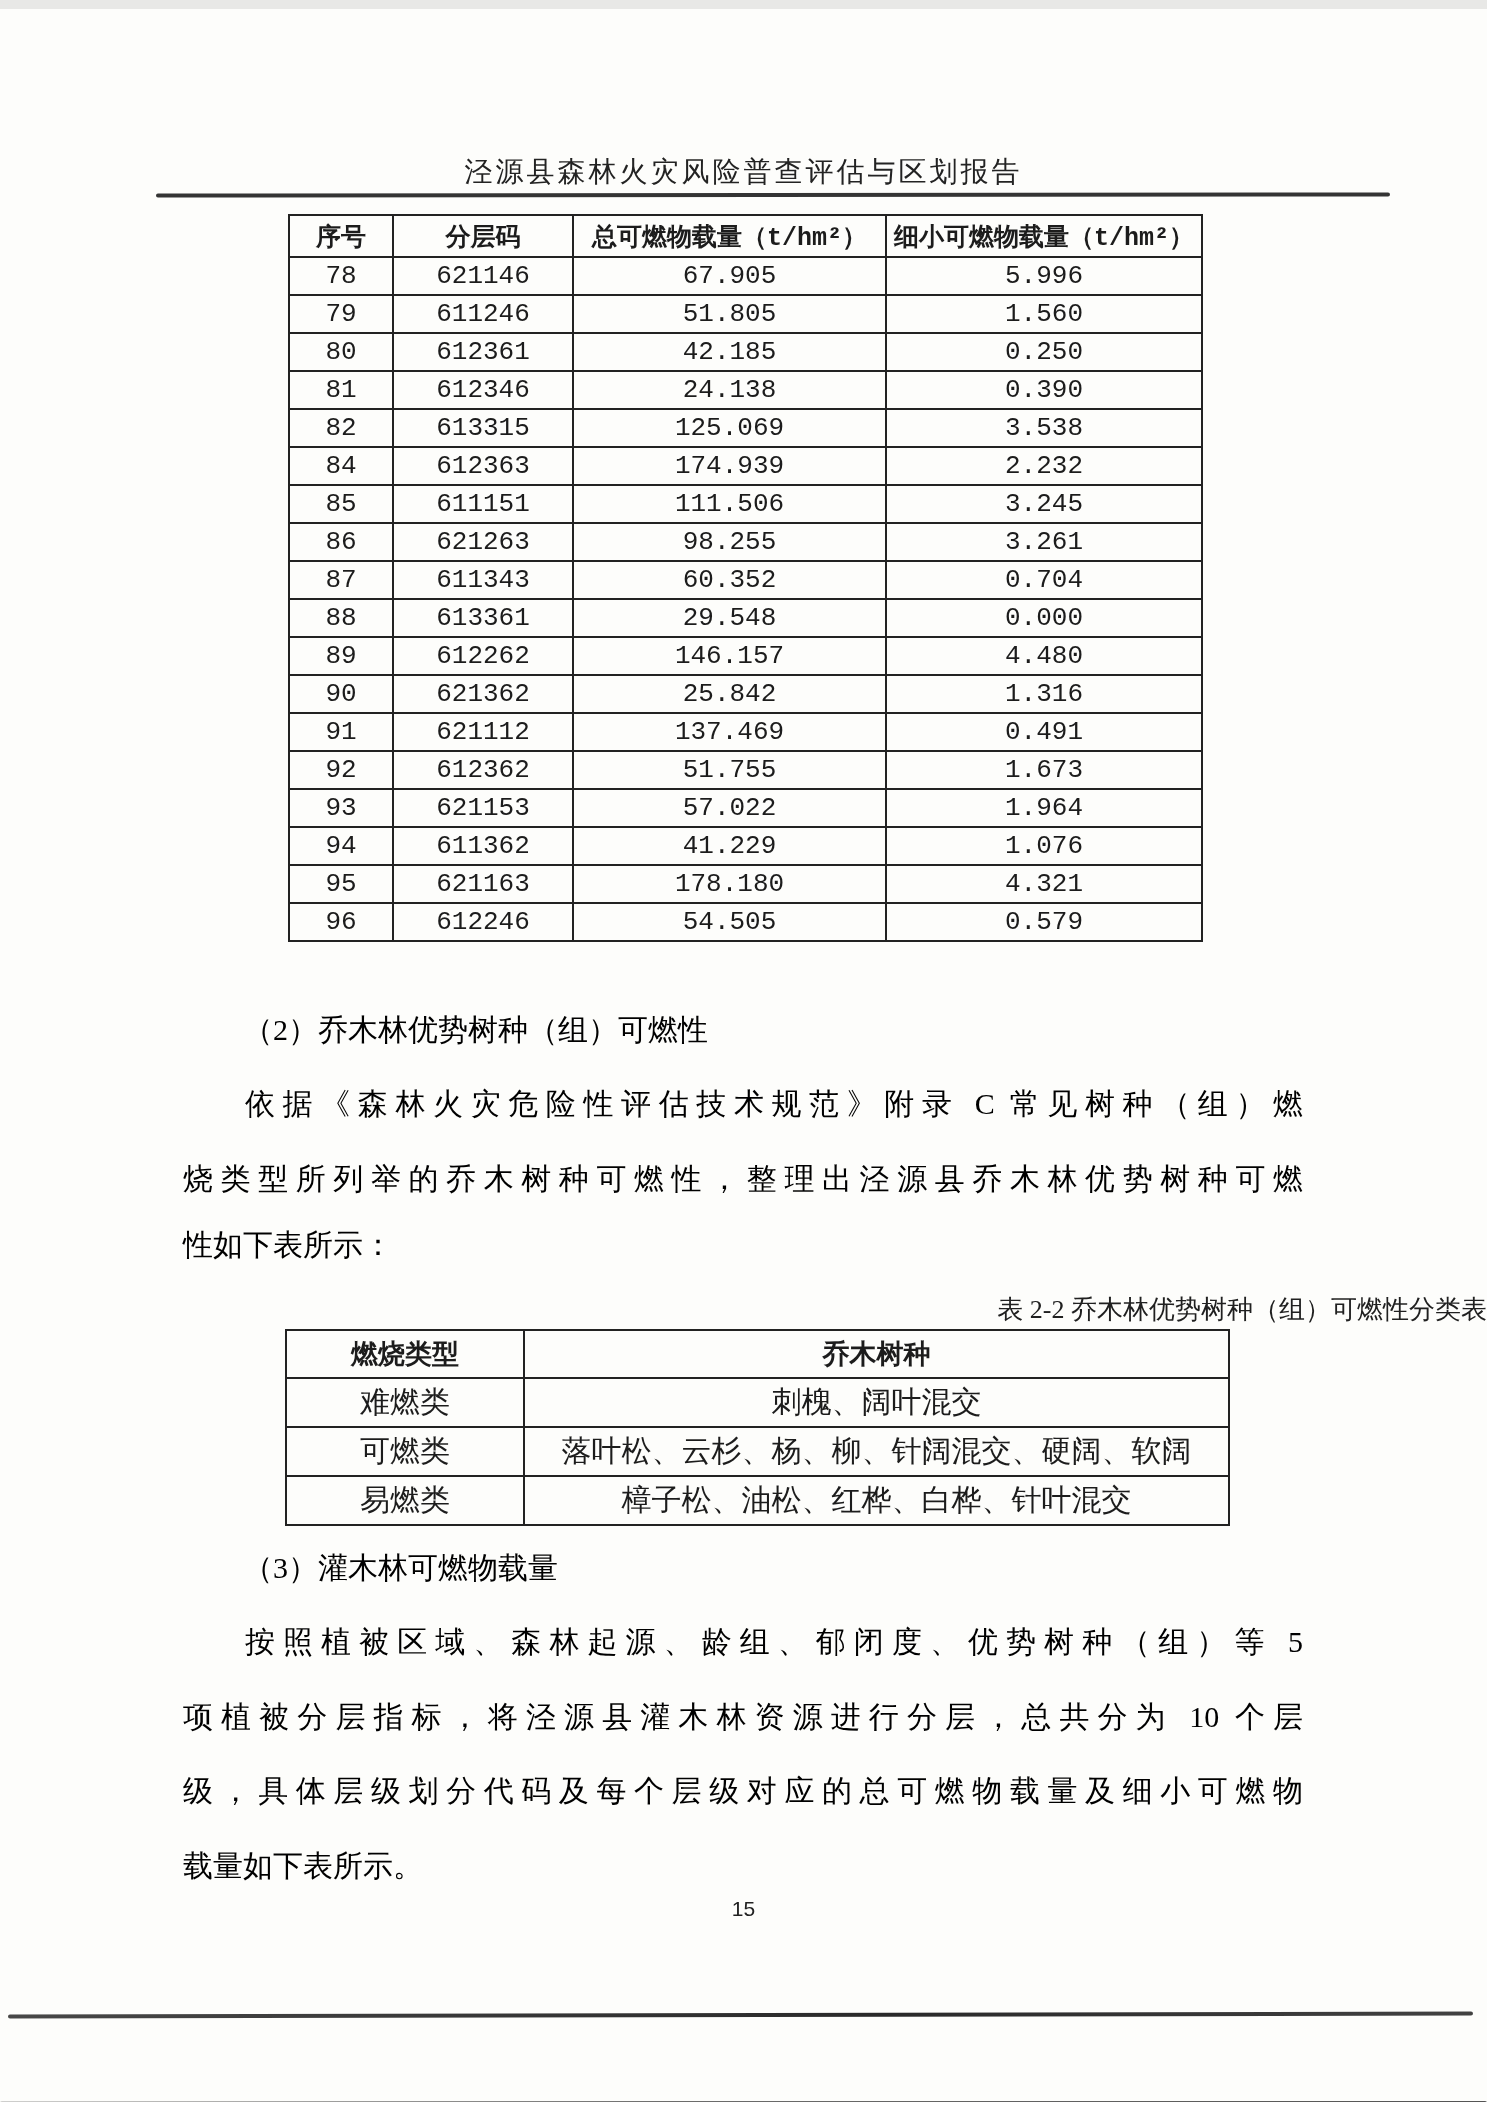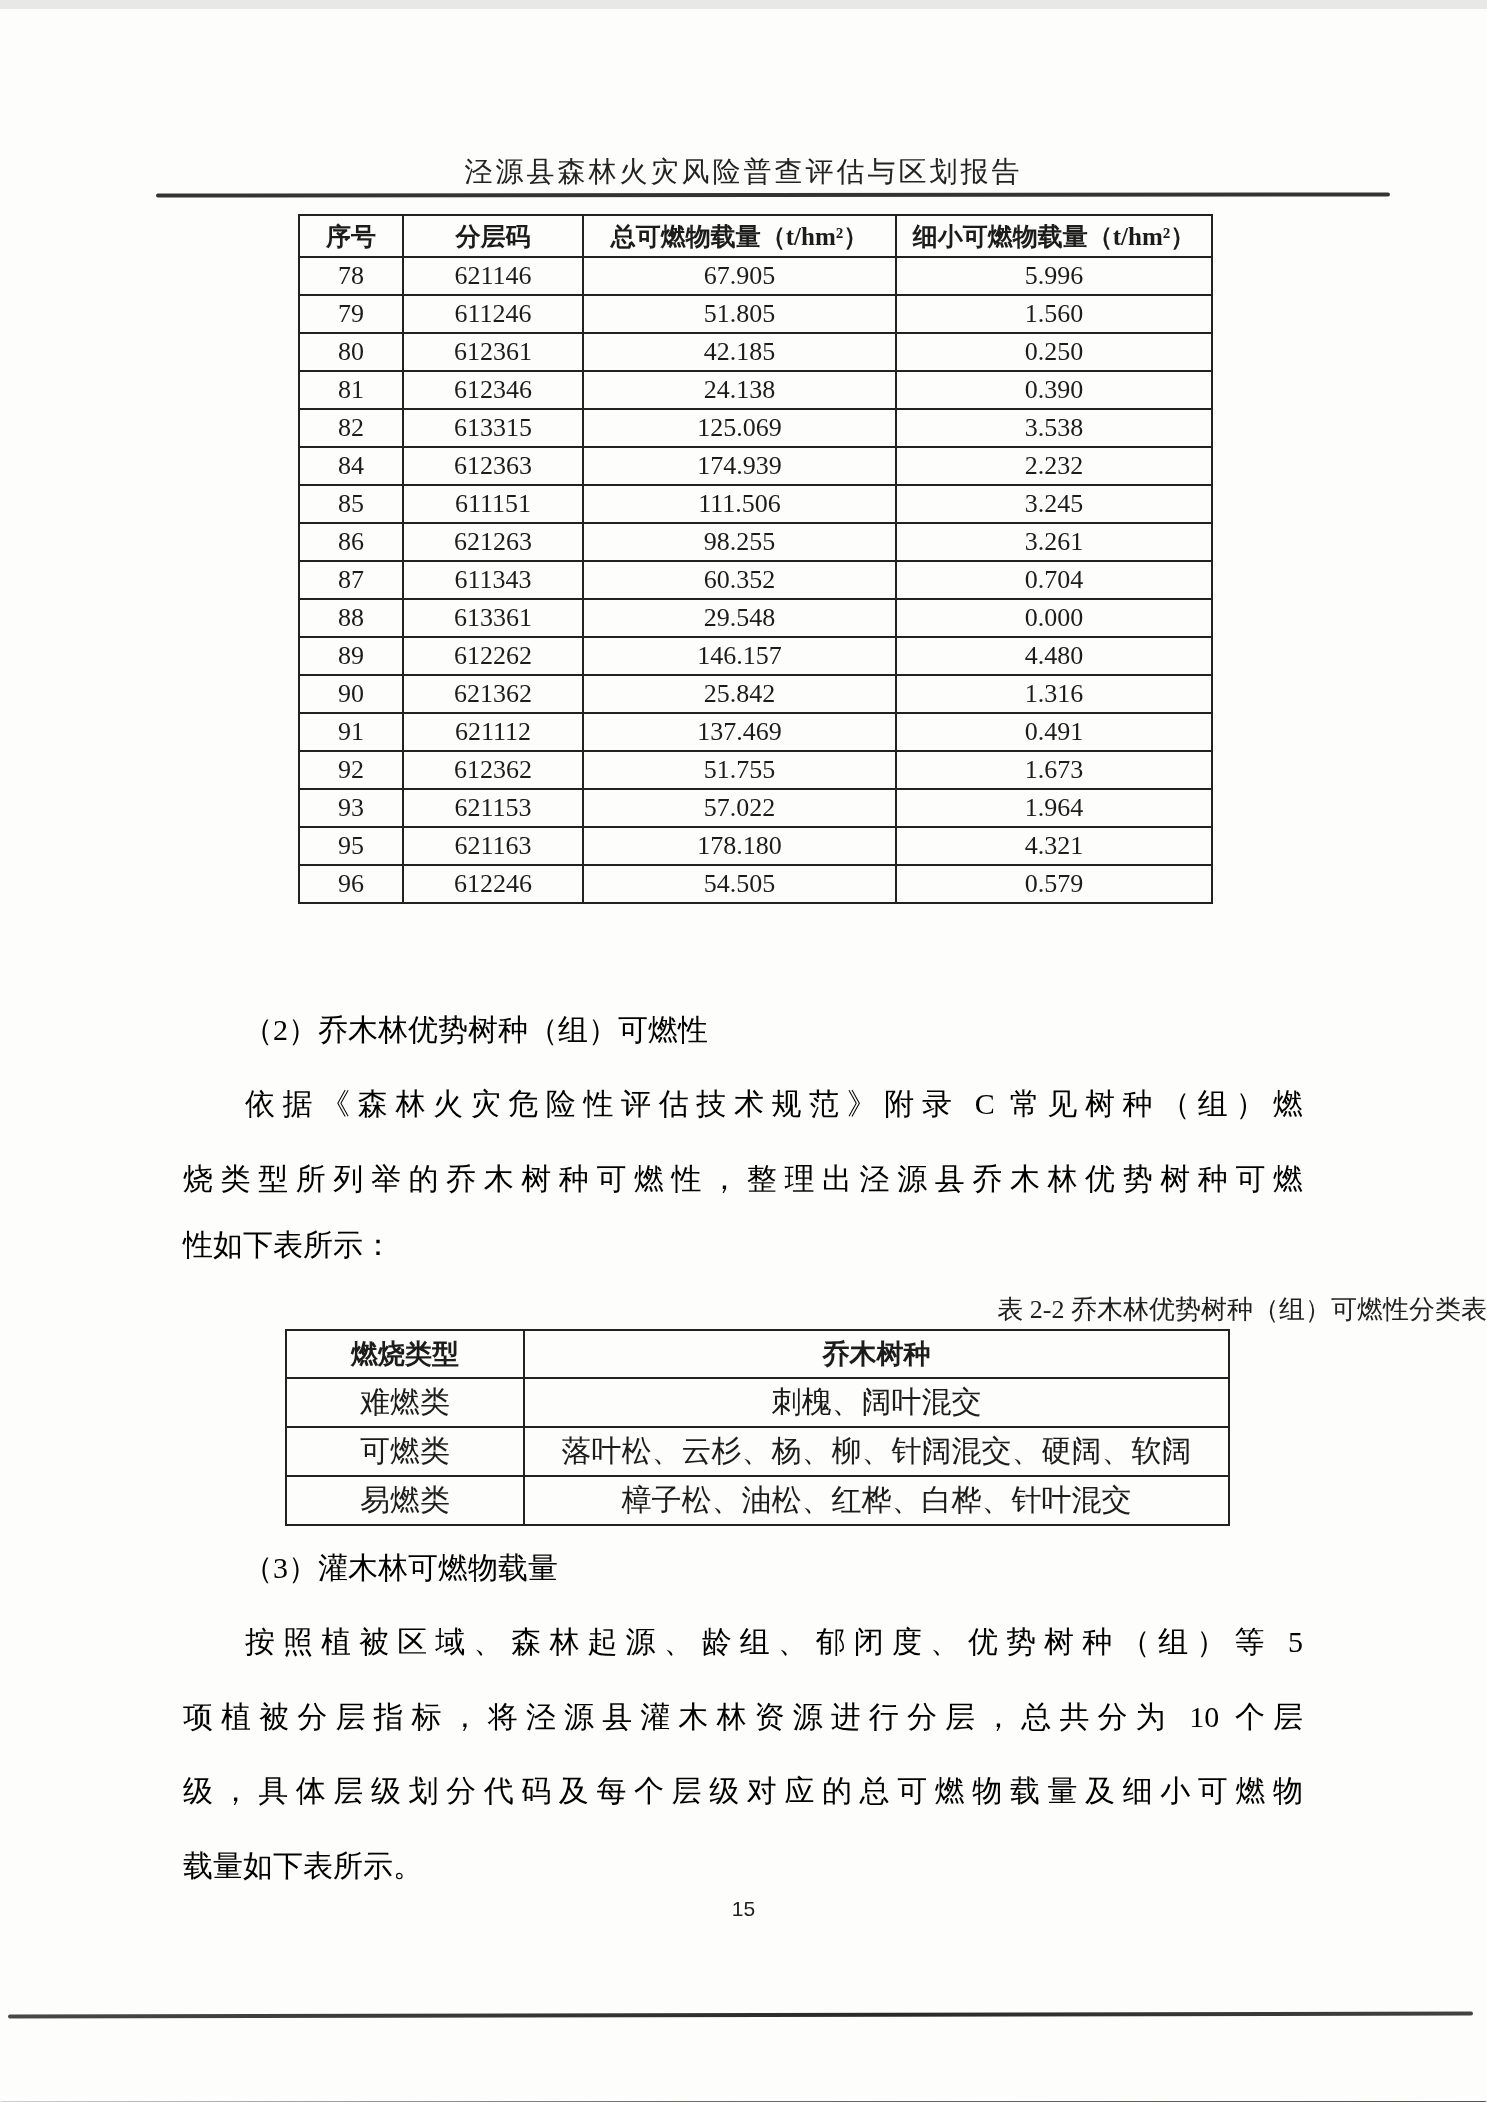--- a/index.html
+++ b/index.html
@@ -28,24 +28,25 @@
     top: 184px; left: 156px;
     width: 1234px; height: 4px;
     background: #343434;
     border-radius: 2px;
     transform: rotate(-0.05deg);
   }
 
   
   .fuel-table {
     position: absolute;
-    top: 205px; left: 298px;
+    top: 205px; left: 288px;
     width: 913px;
     border-collapse: collapse;
     table-layout: fixed;
+    font-family: Liberation Mono, monospace;
   }
   .fuel-table col.c1 { width: 104px; }
   .fuel-table col.c2 { width: 180px; }
   .fuel-table col.c3 { width: 313px; }
   .fuel-table col.c4 { width: 316px; }
   .fuel-table th, .fuel-table td {
     border: 2px solid #222;
     text-align: center;
     vertical-align: middle;
     padding: 0;
@@ -234,20 +235,26 @@
           <td>51.755</td>
           <td>1.673</td>
         </tr>
         <tr>
           <td>93</td>
           <td>621153</td>
           <td>57.022</td>
           <td>1.964</td>
         </tr>
         <tr>
+          <td>94</td>
+          <td>611362</td>
+          <td>41.229</td>
+          <td>1.076</td>
+        </tr>
+        <tr>
           <td>95</td>
           <td>621163</td>
           <td>178.180</td>
           <td>4.321</td>
         </tr>
         <tr>
           <td>96</td>
           <td>612246</td>
           <td>54.505</td>
           <td>0.579</td>

